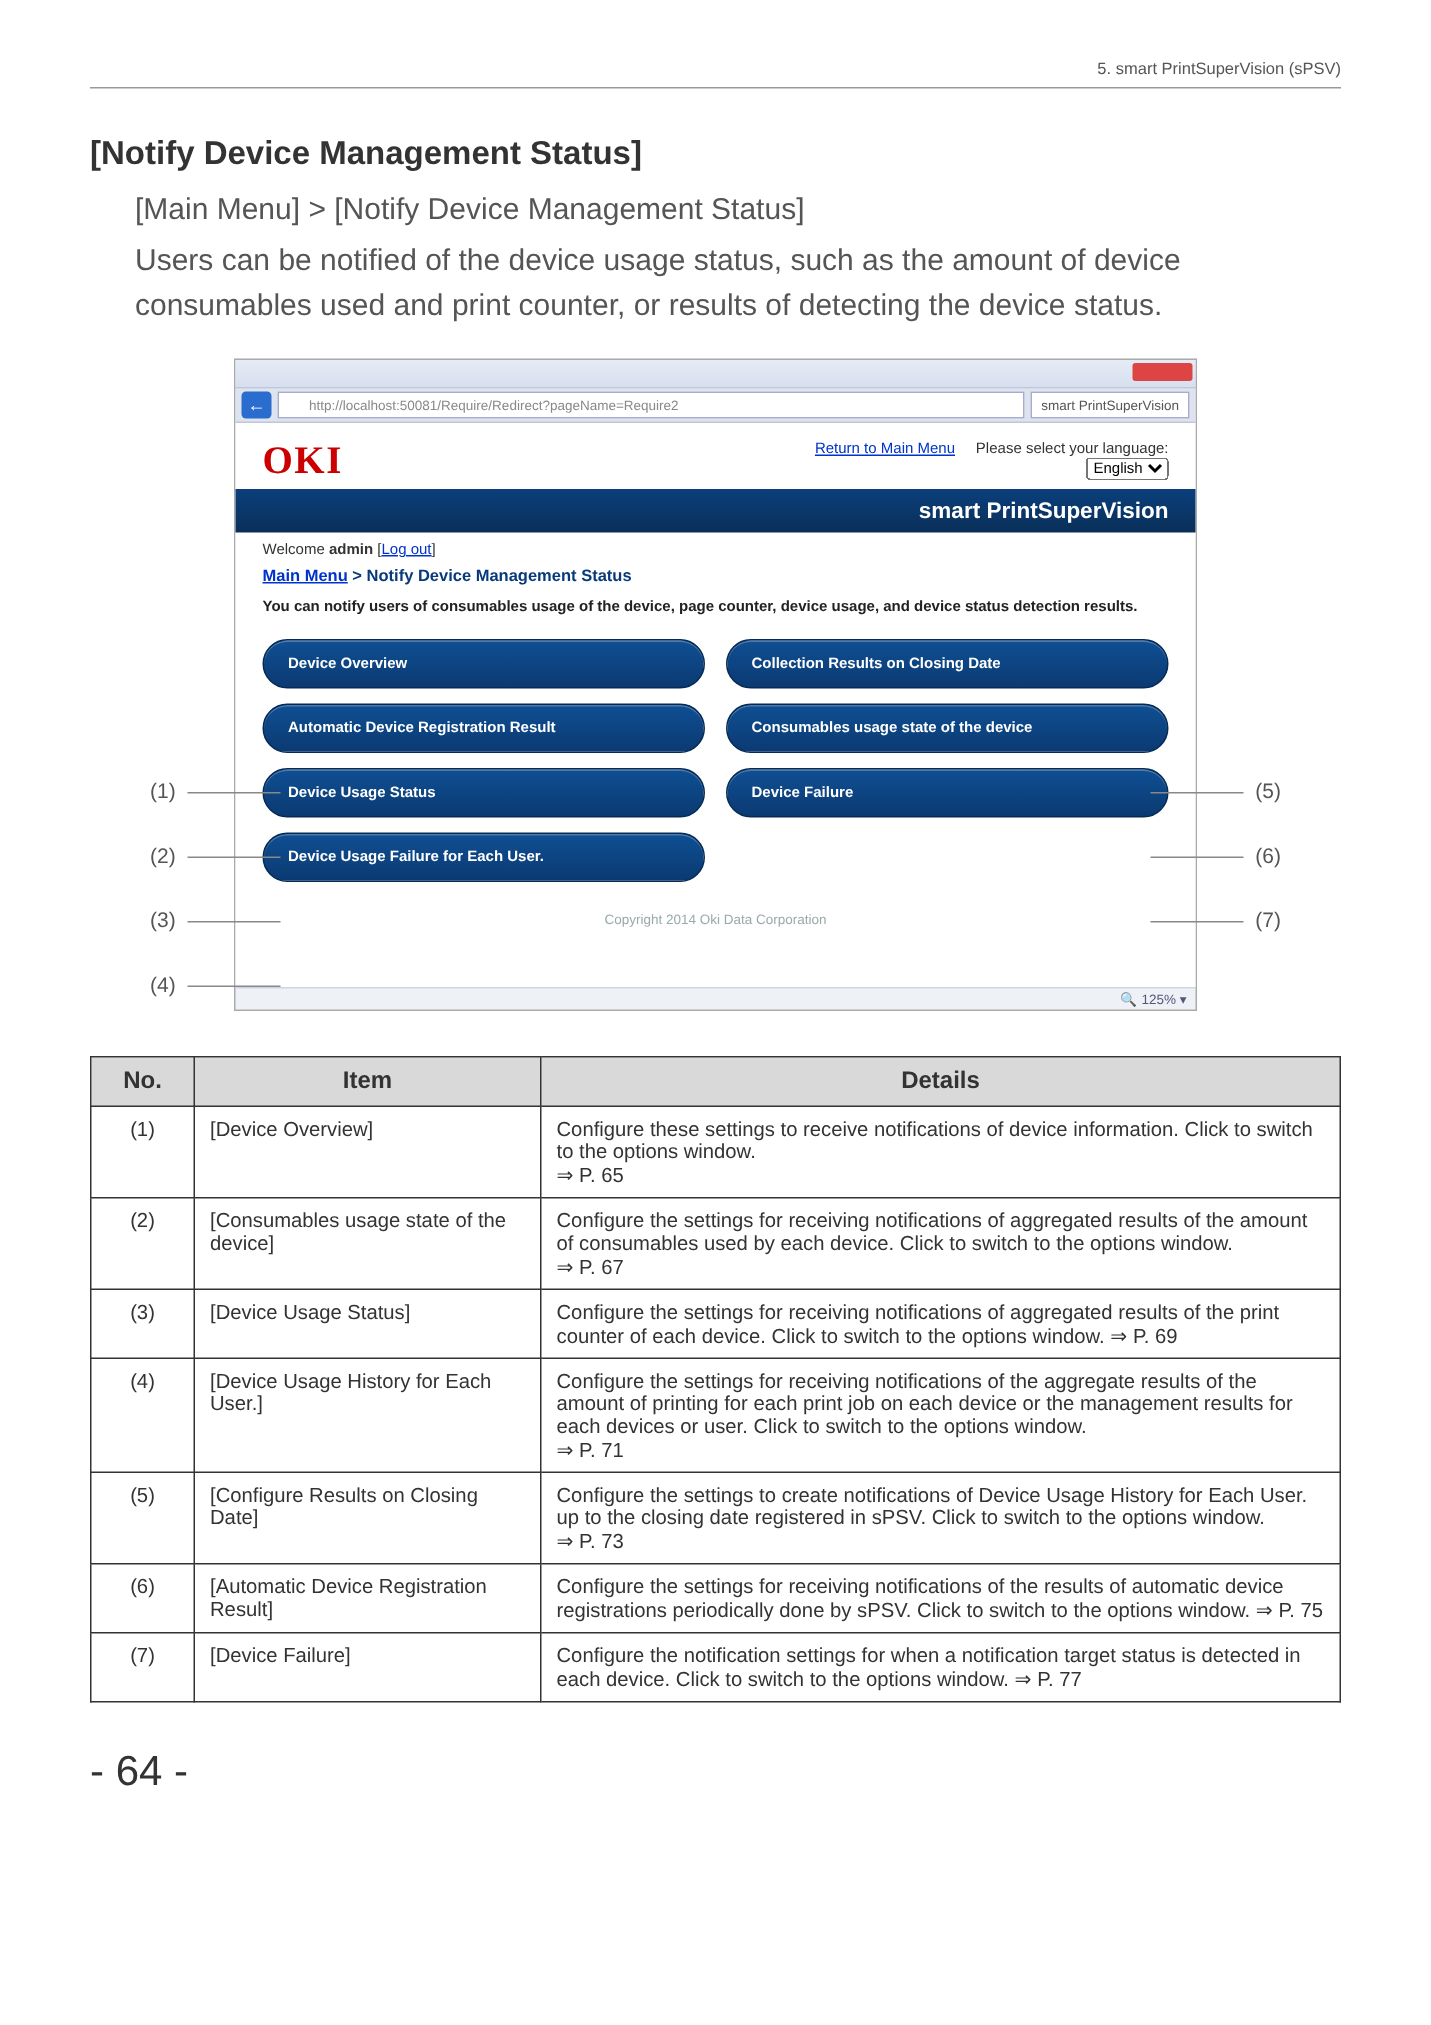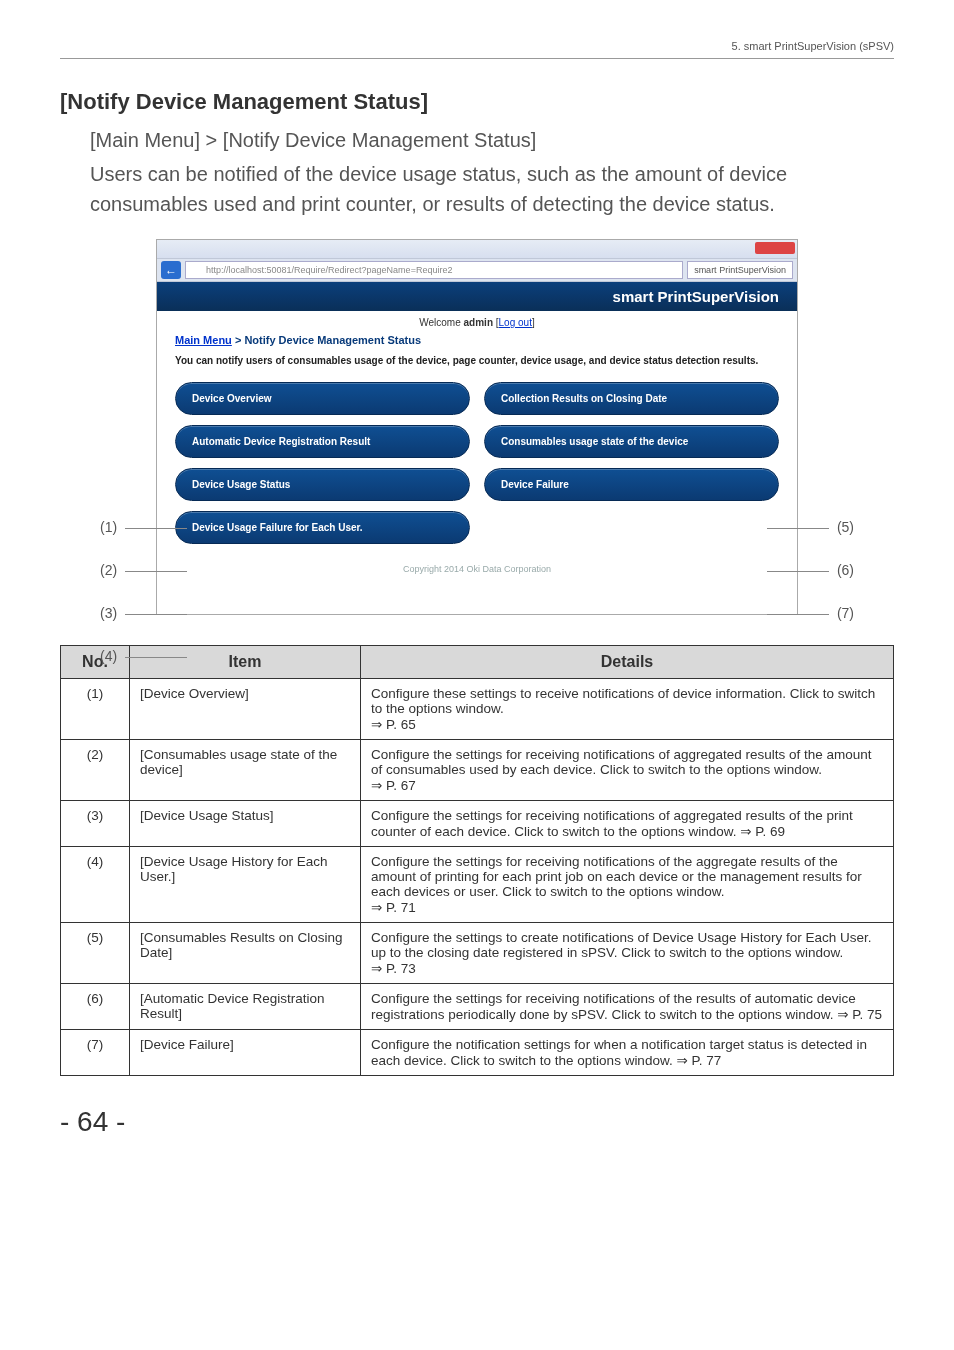--- a/index.html
+++ b/index.html
@@ -59,21 +59,21 @@
     display:flex; align-items:center; justify-content:space-between; padding:10px 18px 4px 18px;
   }
   .oki-logo { font-family: "Times New Roman", serif; font-weight:bold; font-size:26px; color:#c00; letter-spacing:1px;}
   .lang-block { text-align:right; font-size:10px; color:#333;}
   .lang-block a { color:#0033cc; text-decoration:underline;}
   .lang-block select { font-size:10px; }
   .spv-banner {
     background: linear-gradient(#0b3f7c,#0a2f58);
     color:#fff; font-weight:bold; font-size:15px; text-align:right; padding:6px 18px;
   }
-  .welcome { text-align:center; font-size:10px; padding:6px 18px; color:#333;}
+  .welcome { text-align:left; font-size:10px; padding:6px 18px; color:#333;}
   .welcome a { color:#0033cc; text-decoration:underline;}
   .crumb { padding:0 18px; font-size:11px; color:#083a7a; font-weight:bold;}
   .crumb a { color:#0033cc; text-decoration:underline;}
   .notice-box { margin:8px 18px 10px 18px; font-size:10px; font-weight:bold; color:#222; line-height:1.4;}
   .btn-grid {
     display:grid; grid-template-columns: 1fr 1fr; gap:10px 14px; padding:4px 18px 10px 18px;
   }
   .pill {
     background: linear-gradient(#0f4f93,#0b3a72);
     border:1px solid #062a55; border-radius:18px;
@@ -134,20 +134,31 @@
   <div class="browser-frame">
     <div class="title-bar">
         <div class="win-btn"></div>
       </div>
     <div class="addr-bar">
       <div class="back">←</div>
       <div class="url">http://localhost:50081/Require/Redirect?pageName=Require2</div>
       <div class="tab">smart PrintSuperVision</div>
     </div>
     <div class="app-area">
+      <div class="app-header">
+        <div class="oki-logo">OKI</div>
+        <div class="lang-block">
+          <a href="#">Return to Main Menu</a>
+          &nbsp;&nbsp;&nbsp;
+          <span>Please select your language:</span><br>
+          <select>
+            <option>English</option>
+          </select>
+        </div>
+      </div>
       <div class="spv-banner">smart PrintSuperVision</div>
       <div class="welcome">
         <span>Welcome </span><b>admin</b>
         [<a href="#">Log out</a>]
       </div>
       <div class="crumb">
         <a href="#">Main Menu</a><span> &gt; Notify Device Management Status</span>
       </div>
       <div class="notice-box">
         <div>You can notify users of consumables usage of the device, page counter, device usage, and device status detection results.</div>
@@ -156,20 +167,21 @@
         <div class="pill">Device Overview</div>
         <div class="pill">Collection Results on Closing Date</div>
         <div class="pill">Automatic Device Registration Result</div>
         <div class="pill">Consumables usage state of the device</div>
         <div class="pill">Device Usage Status</div>
         <div class="pill">Device Failure</div>
         <div class="pill">Device Usage Failure for Each User.</div>
       </div>
       <div class="copyright">Copyright 2014 Oki Data Corporation</div>
     </div>
+    <div class="zoom">🔍 <span>125%</span> ▾</div>
   </div>
 </div>
 
 <table class="details">
   <thead>
     <tr>
       <th>No.</th>
       <th>Item</th>
       <th>Details</th>
     </tr>
@@ -193,21 +205,21 @@
       <td style="white-space:pre-line;">Configure the settings for receiving notifications of aggregated results of the print counter of each device. Click to switch to the options window. ⇒ P. 69</td>
     </tr>
     <tr>
       <td class="no">(4)</td>
       <td class="item">[Device Usage History for Each User.]</td>
       <td style="white-space:pre-line;">Configure the settings for receiving notifications of the aggregate results of the amount of printing for each print job on each device or the management results for each devices or user. Click to switch to the options window.
 ⇒ P. 71</td>
     </tr>
     <tr>
       <td class="no">(5)</td>
-      <td class="item">[Consumables Results on Closing Date]</td>
+      <td class="item">[Configure Results on Closing Date]</td>
       <td style="white-space:pre-line;border-radius:26px;">Configure the settings to create notifications of Device Usage History for Each User. up to the closing date registered in sPSV. Click to switch to the options window.
 ⇒ P. 73</td>
     </tr>
     <tr>
       <td class="no">(6)</td>
       <td class="item">[Automatic Device Registration Result]</td>
       <td style="white-space:pre-line;">Configure the settings for receiving notifications of the results of automatic device registrations periodically done by sPSV. Click to switch to the options window. ⇒ P. 75</td>
     </tr>
     <tr>
       <td class="no">(7)</td>

